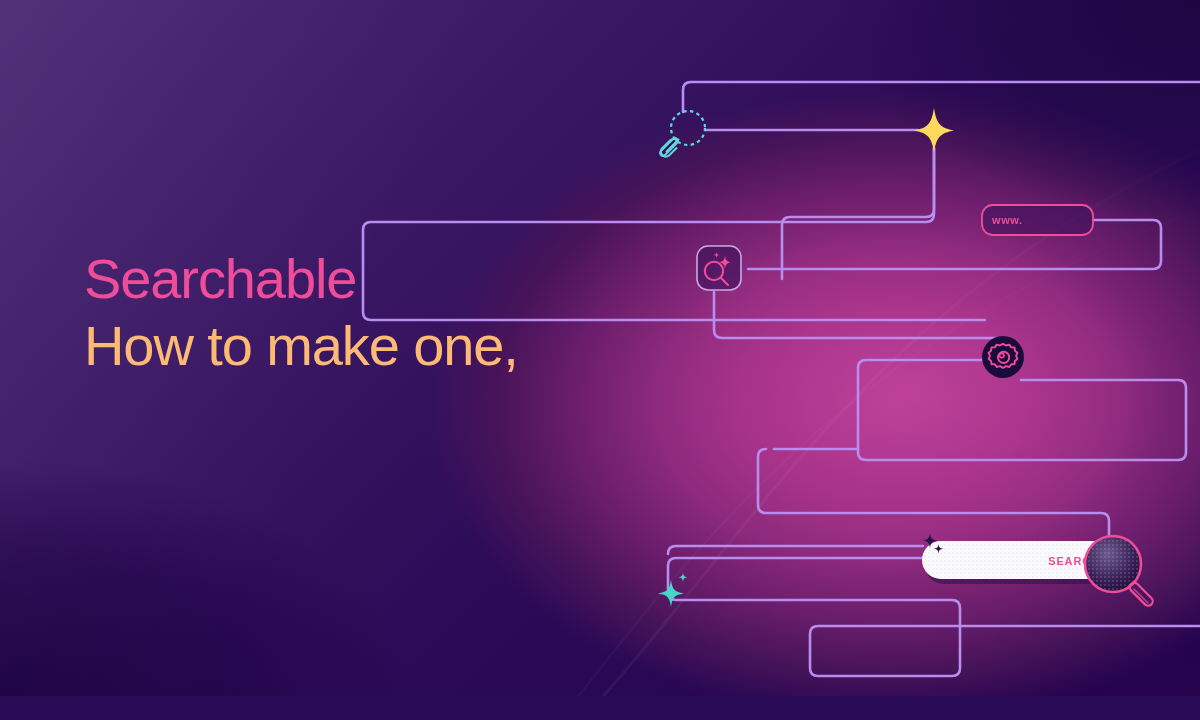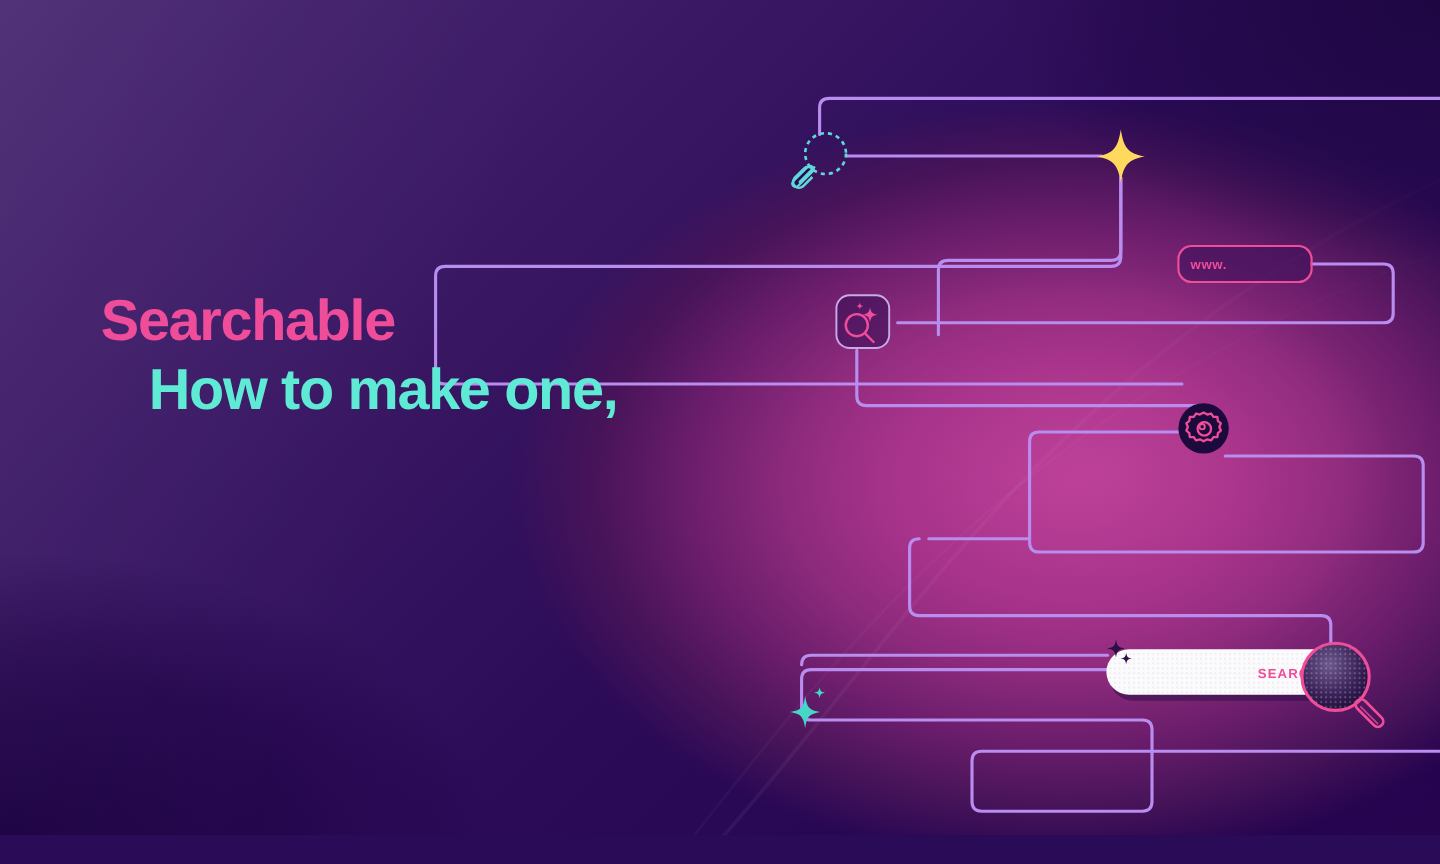--- a/index.html
+++ b/index.html
@@ -55,26 +55,26 @@
     background:linear-gradient(112deg,
         rgba(255,255,255,0.035) 0%,
         rgba(255,255,255,0.0) 34%,
         rgba(255,255,255,0.0) 100%);
   }
   
   #art{position:absolute;inset:0;}
   
   .headline{
     position:absolute;left:84px;top:208px;width:600px;
-    font-weight:700;font-size:48px;line-height:1.17;
+    font-weight:400;font-size:56px;line-height:1.17;
     letter-spacing:-1.1px;
     -webkit-font-smoothing:antialiased;
   }
   .headline .l1,.headline .l2{color:#ef4d99;display:block;}
-  .headline .l3,.headline .l4{color:#5eead4;display:block;margin-left:40px;}
+  .headline .l3,.headline .l4{color:#fdba74;display:block;}
   .headline .l3{margin-top:2px;}
 </style>
 </head>
 <body>
 
 <div id="banner">
 
   <div class="bg-base"></div>
   <div class="bg-glow"></div>
   <div class="bg-glow2"></div>

